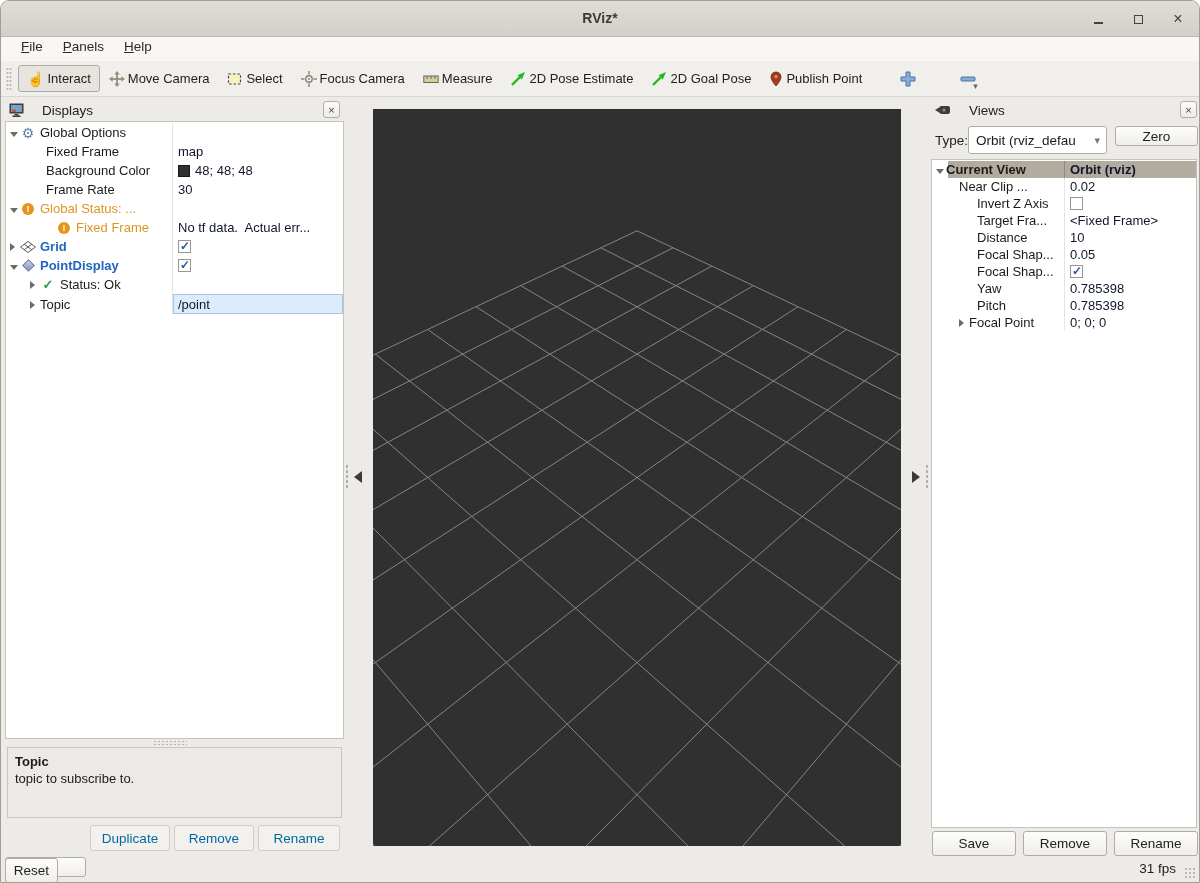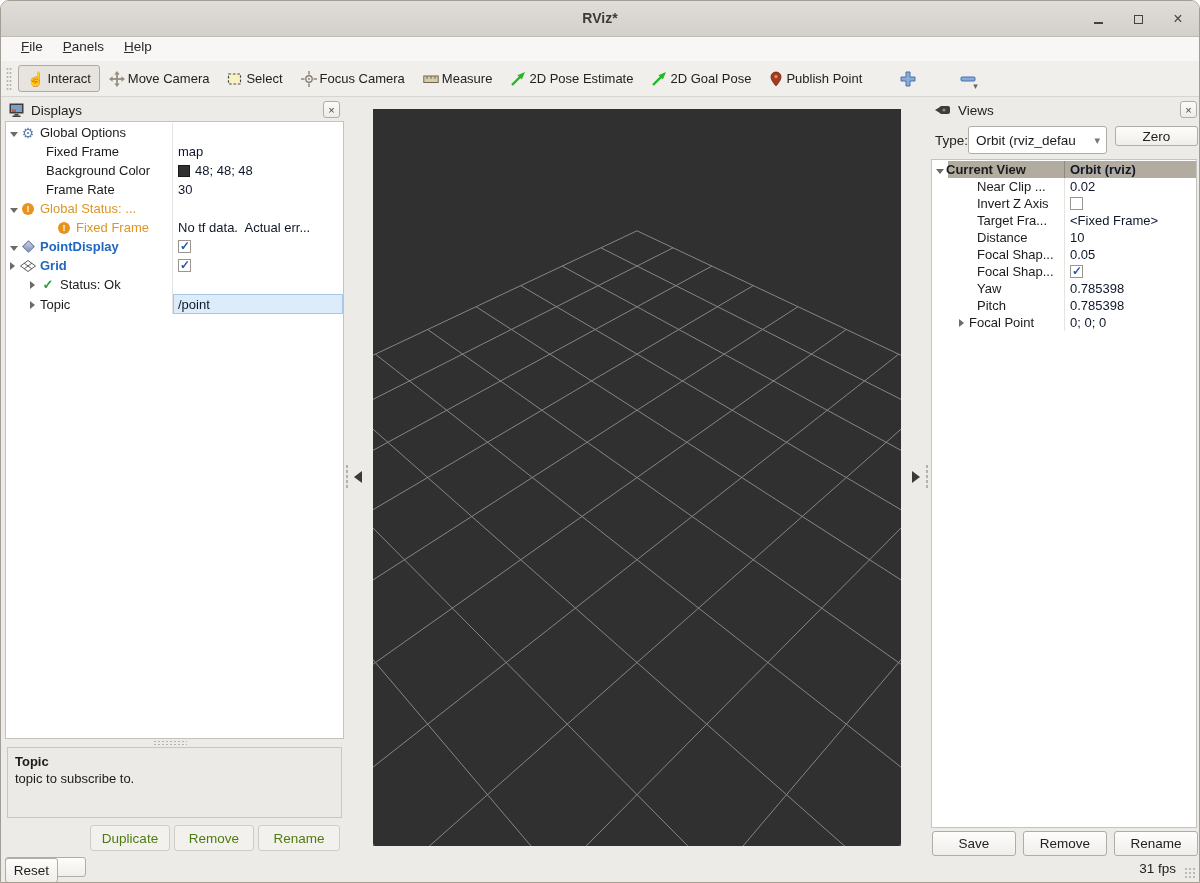--- a/index.html
+++ b/index.html
@@ -27,23 +27,23 @@
   .tool{display:flex;align-items:center;gap:3px;padding:5px 8px;font-size:13px;color:#23221f;border:1px solid transparent;
         border-radius:3px;cursor:pointer;white-space:nowrap;}
   .tool.active{background:#e7e4e0;border:1px solid #aeaaa3;}
   .tool .glyph{font-size:14px;line-height:14px;color:#4c483f;}
   .ticonsvg{display:block;}
   .tool-plusminus{display:flex;align-items:center;margin-left:20px;gap:26px;}
   .dd-tiny{font-size:9px;color:#6b675f;transform:translate(-6px,7px);}
   
   .btn{position:absolute;display:flex;align-items:center;justify-content:center;font-size:13.5px;color:#23221f;
        background:linear-gradient(#fdfdfc,#f0eeea);border:1px solid #b1ada6;border-radius:3px;cursor:pointer;}
-  .btn.disabled{color:#4d7c0f;background:#f3f1ee;border-color:#d0ccc6;cursor:default;}
-  
-  .dock-header{position:absolute;height:22px;display:flex;align-items:center;gap:7px;font-size:13.5px;color:#23221f;}
+  .btn.disabled{color:#0369a1;background:#f3f1ee;border-color:#d0ccc6;cursor:default;}
+  
+  .dock-header{position:absolute;height:22px;display:flex;align-items:center;gap:18px;font-size:13.5px;color:#23221f;}
   .panel-close{position:absolute;width:17px;height:17px;border:1px solid #b1ada6;border-radius:3px;
                background:linear-gradient(#fcfbfa,#eeece9);display:flex;align-items:center;justify-content:center;
                font-size:11px;color:#444;cursor:pointer;}
   .tree{position:absolute;background:#fff;border:1px solid #c6c2bc;overflow:hidden;padding-top:1px;}
   .trow{position:relative;display:flex;align-items:center;cursor:pointer;}
   .d-tree .trow{height:19px;}
   .v-tree .trow{height:17px;}
   .lab{flex:1;display:flex;align-items:center;height:100%;overflow:hidden;white-space:pre;font-size:13px;color:#1c1b19;}
   .val{position:relative;height:100%;border-left:1px solid #e7e4df;display:flex;align-items:center;
        padding-left:5px;font-size:13px;color:#0f172a;white-space:pre;}
@@ -257,40 +257,40 @@
     <div class="trow">
       <div class="lab" style="padding-left:50px;">
         <span class="ticon"><span class="warn-circ">!</span></span>
         <span class="name-orange">Fixed Frame</span>
       </div>
       <div class="val"><span>No tf data.  Actual err...</span></div>
     </div>
 
     <div class="trow">
       <div class="lab" style="padding-left:4px;">
-        <span class="arr down"><i></i></span>
-        <span class="ticon"><span class="diamond"></span></span>
-        <span class="name-blue">PointDisplay</span>
-      </div>
-      <div class="val">
-        <span class="cb checked"></span>
-      </div>
-    </div>
-
-    <div class="trow">
-      <div class="lab" style="padding-left:4px;">
         <span class="arr right"><i></i></span>
         <span class="ticon">
           <svg width="16" height="12" viewBox="0 0 16 12">
             <polygon points="8,0.5 15.5,6 8,11.5 0.5,6" fill="none" stroke="#5d5a55" stroke-width="1"></polygon>
             <line x1="4.2" y1="3.2" x2="11.8" y2="8.8" stroke="#5d5a55"></line>
             <line x1="11.8" y1="3.2" x2="4.2" y2="8.8" stroke="#5d5a55"></line>
           </svg>
         </span>
         <span class="name-blue">Grid</span>
+      </div>
+      <div class="val">
+        <span class="cb checked"></span>
+      </div>
+    </div>
+
+    <div class="trow">
+      <div class="lab" style="padding-left:4px;">
+        <span class="arr down"><i></i></span>
+        <span class="ticon"><span class="diamond"></span></span>
+        <span class="name-blue">PointDisplay</span>
       </div>
       <div class="val">
         <span class="cb checked"></span>
       </div>
     </div>
 
     <div class="trow">
       <div class="lab" style="padding-left:24px;">
         <span class="arr right"><i></i></span>
         <span class="ticon"><span class="checkglyph">✓</span></span>
@@ -384,21 +384,21 @@
       <div class="lab z1" style="padding-left:4px;">
         <span class="arr down"><i></i></span>
         <span class="bold">Current View</span>
       </div>
       <div class="val z1" style="border-left-color:#8f897e;">
         <span class="bold">Orbit (rviz)</span>
       </div>
     </div>
 
     <div class="trow">
-      <div class="lab" style="padding-left:45px;"><span>Near Clip ...</span></div>
+      <div class="lab" style="padding-left:27px;"><span>Near Clip ...</span></div>
       <div class="val"><span>0.02</span></div>
     </div>
 
     <div class="trow">
       <div class="lab" style="padding-left:45px;"><span>Invert Z Axis</span></div>
       <div class="val">
         <span class="cb"></span>
       </div>
     </div>
 

